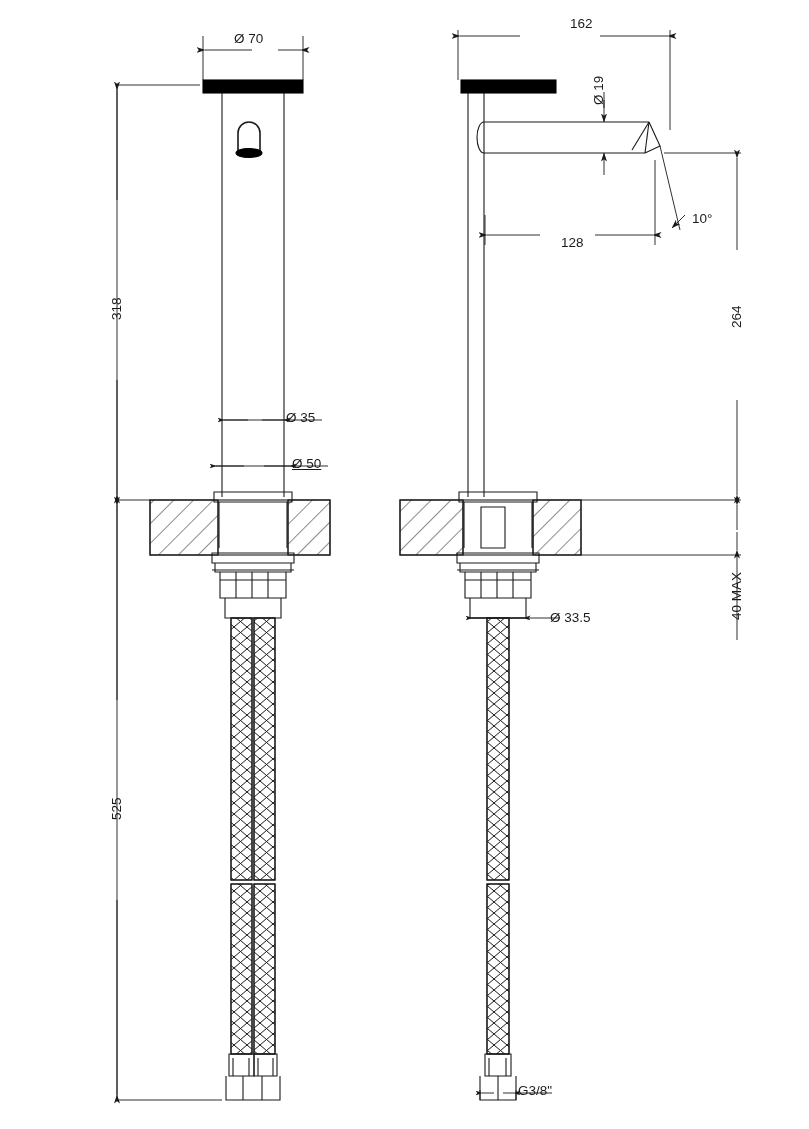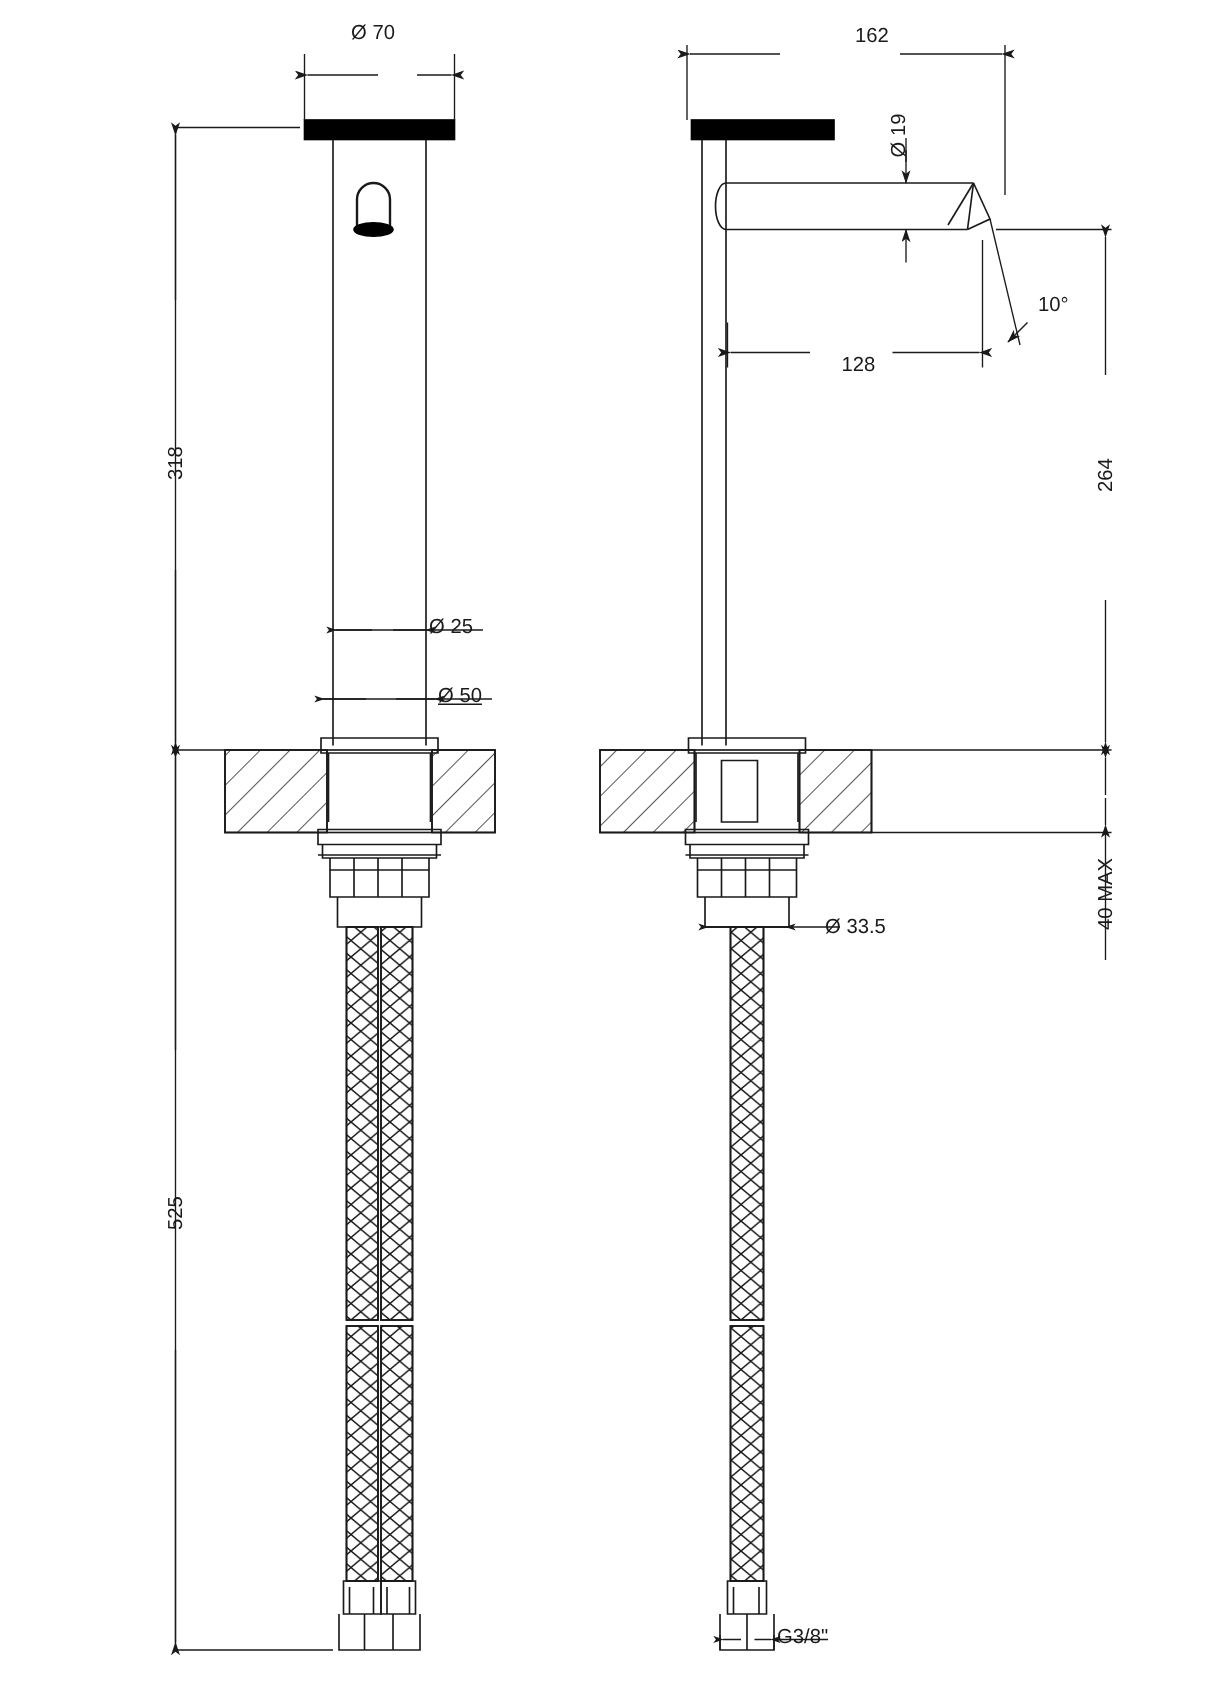--- a/index.html
+++ b/index.html
@@ -185,37 +185,37 @@
         <path d="M526 618 L560 618"></path>
 
         <path d="M480 1100 L480 1090 M516 1100 L516 1090"></path>
         <path d="M482 1093 L494 1093" marker-start="url(#arS)"></path>
         <path d="M514 1093 L503 1093" marker-start="url(#arS)"></path>
         <path d="M516 1093 L552 1093"></path>
       </g>
     </g>
   </svg>
 
-  <div class="lbl" style="left:234px;top:15px;">Ø 70</div>
+  <div class="lbl" style="left:234px;top:32px;">Ø 70</div>
 
   <div class="lbl vert" style="left:110px;top:320px;">318</div>
 
   <div class="lbl vert" style="left:110px;top:820px;">525</div>
 
-  <div class="lbl" style="left:286px;top:411px;">Ø 25</div>
+  <div class="lbl" style="left:286px;top:411px;">Ø 35</div>
 
   <div class="lbl" style="left:292px;top:457px;text-decoration:underline;">Ø 50</div>
 
   <div class="lbl" style="left:570px;top:17px;">162</div>
 
   <div class="lbl vert" style="left:592px;top:105px;">Ø 19</div>
 
   <div class="lbl" style="left:561px;top:220px;margin-top:16px;">128</div>
 
-  <div class="lbl" style="left:692px;top:196px;">10°</div>
+  <div class="lbl" style="left:692px;top:212px;">10°</div>
 
   <div class="lbl vert" style="left:730px;top:328px;">264</div>
 
   <div class="lbl" style="left:525px;top:611px;margin-left:25px;">Ø 33.5</div>
 
   <div class="lbl vert" style="left:730px;top:620px;">40 MAX</div>
 
   <div class="lbl" style="left:518px;top:1084px;">G3/8"</div>
 
 </div>

